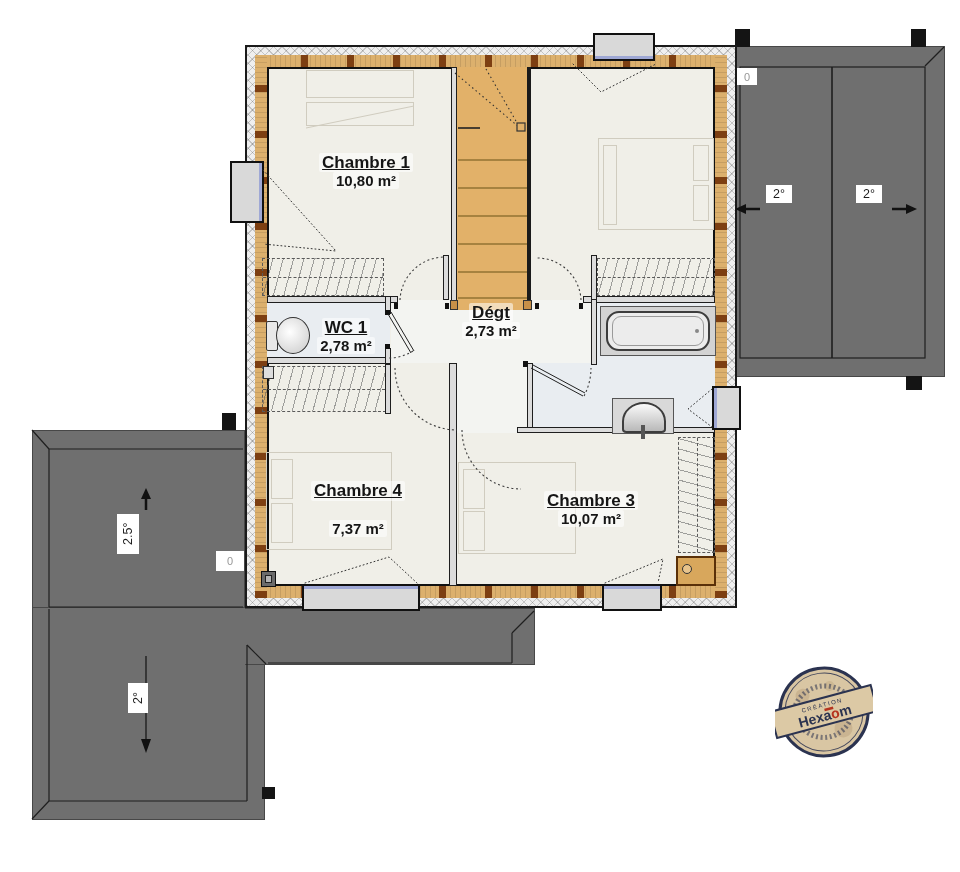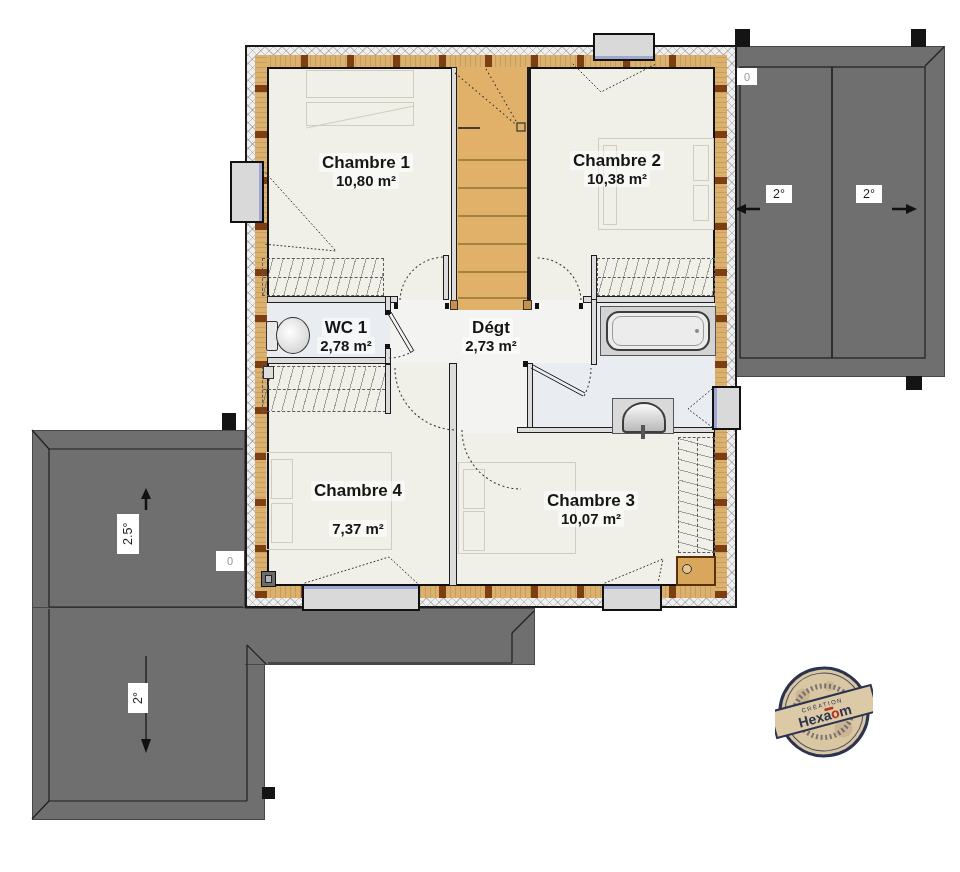--- a/index.html
+++ b/index.html
@@ -14,21 +14,21 @@
   .winline{position:absolute;background:#9fa8d5;}
   .closet{border:1.5px dashed #5a5a5a;
     background-image:repeating-linear-gradient(105deg,transparent 0 9px,rgba(90,90,90,.55) 9px 10px);}
   .closet.vert{background-image:repeating-linear-gradient(15deg,transparent 0 9px,rgba(90,90,90,.55) 9px 10px);}
   .closet .mid{position:absolute;left:0;right:0;top:50%;border-top:1px dashed #5a5a5a;}
   .closet.vert .mid{left:50%;top:0;bottom:0;right:auto;border-top:none;border-left:1px dashed #5a5a5a;}
   .furn{border:1px solid #d0ccbf;}
   .pillow{position:absolute;border:1px solid #d0ccbf;}
   .lbl{display:flex;flex-direction:column;align-items:center;justify-content:center;
        font-weight:bold;color:#151515;text-align:center;line-height:1.15;z-index:9;}
-  .lbl .t{font-size:17px;background:rgba(255,255,255,.55);padding:0 3px;border-radius:2px;}
+  .lbl .t{font-size:17px;background:rgba(255,255,255,.55);padding:0 3px;border-radius:2px;text-decoration:underline;}
   .lbl .s{font-size:15px;background:rgba(255,255,255,.55);padding:0 3px;border-radius:2px;}
   .slope{background:#fff;color:#1c1c1c;font-size:12.5px;display:flex;align-items:center;
          justify-content:center;z-index:9;}
   .vtxt{writing-mode:vertical-rl;transform:rotate(180deg);}
   .marker{background:#fff;color:#979797;font-size:11px;display:flex;align-items:center;
           justify-content:center;z-index:9;}
   .wallwoodH{background-color:#dcb06d;
     background-image:repeating-linear-gradient(90deg,#7d3f12 0 7px,transparent 7px 46px),
                      repeating-linear-gradient(90deg,rgba(0,0,0,.10) 0 1px,transparent 1px 5px);}
   .wallwoodV{background-color:#dcb06d;
@@ -240,29 +240,25 @@
       <path d="M305,583 L389,557 L417,583"></path>
       <path d="M605,583 L663,559 L658,583"></path>
     </g>
     <line x1="306" y1="128" x2="414" y2="106" stroke="#d0ccbf" stroke-width="1"></line>
   </svg>
 
   <div class="a lbl" style="left:286px;top:148px;width:160px;height:46px;">
     <span class="t">Chambre 1</span>
       <span class="s">10,80 m²</span>
   </div>
-  <div class="a lbl" style="left:537px;top:146px;width:160px;height:46px;">
-    <span class="t">Chambre 2</span>
-      <span class="s">10,38 m²</span>
-  </div>
   <div class="a lbl" style="left:296px;top:316px;width:100px;height:40px;text-align:center;">
     <span class="t">WC 1</span>
       <span class="s">2,78 m²</span>
   </div>
-  <div class="a lbl" style="left:441px;top:316px;width:100px;height:40px;text-align:right;">
+  <div class="a lbl" style="left:441px;top:301px;width:100px;height:40px;text-align:right;">
     <span class="t">Dégt</span>
       <span class="s">2,73 m²</span>
   </div>
   <div class="a lbl" style="left:278px;top:486px;width:160px;height:46px;gap:19px;">
     <span class="t">Chambre 4</span>
       <span class="s">7,37 m²</span>
   </div>
   <div class="a lbl" style="left:511px;top:486px;width:160px;height:46px;">
     <span class="t">Chambre 3</span>
       <span class="s">10,07 m²</span>

